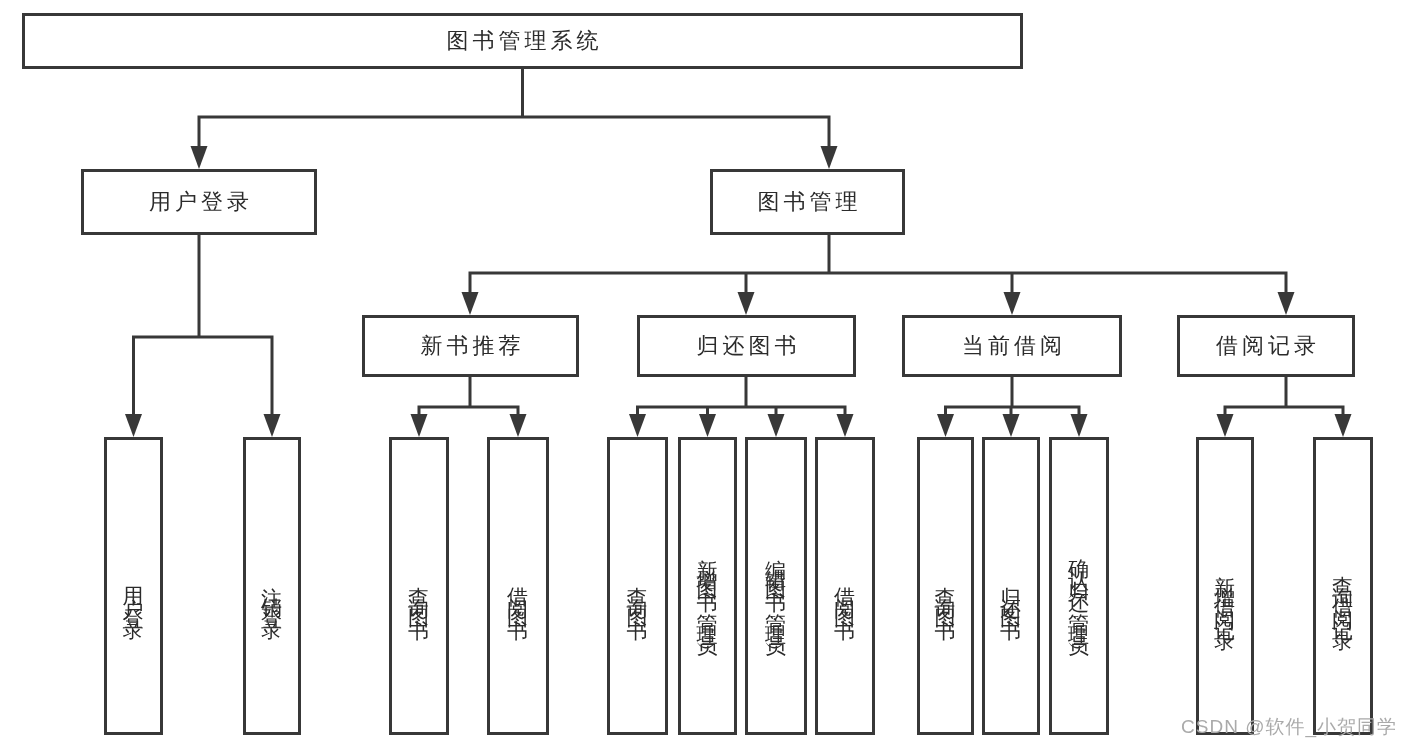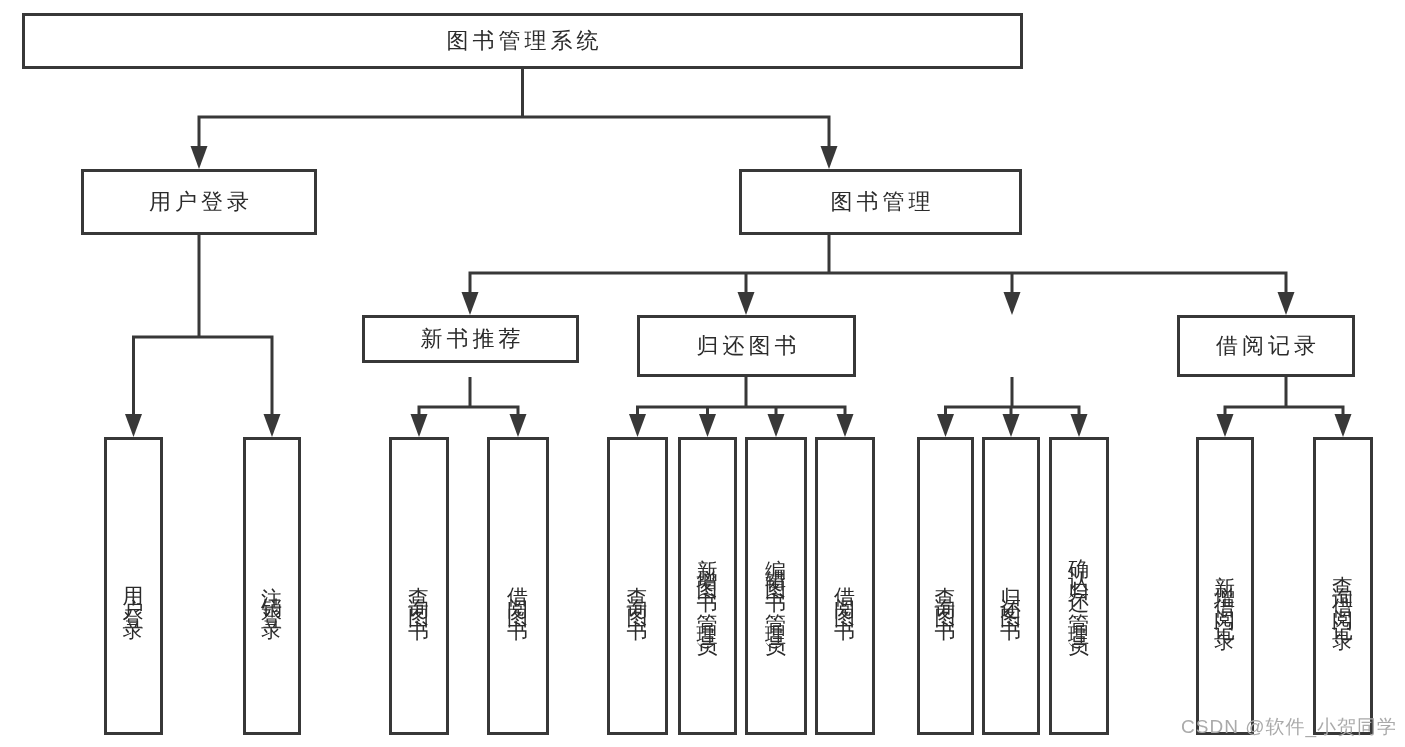--- a/index.html
+++ b/index.html
@@ -104,24 +104,25 @@
       <polygon class="arrow" points="1002.5,414 1019.5,414 1011,437"></polygon>
       <polygon class="arrow" points="1070.5,414 1087.5,414 1079,437"></polygon>
       <polygon class="arrow" points="1216.5,414 1233.5,414 1225,437"></polygon>
       <polygon class="arrow" points="1334.5,414 1351.5,414 1343,437"></polygon>
     </g>
   </svg>
 
   <div class="node h" style="left:22px;top:13px;width:1001px;height:56px">图书管理系统</div>
 
   <div class="node h" style="left:81px;top:169px;width:236px;height:66px">用户登录</div>
-  <div class="node h" style="left:739px;top:169px;width:283px;height:66px">图书管理</div>
+  <div class="node h" style="left:710px;top:169px;width:195px;height:66px">图书管理</div>
 
-  <div class="node h" style="left:362px;top:315px;width:217px;height:48px">新书推荐</div>
+  <div class="node h" style="left:362px;top:315px;width:217px;height:62px">新书推荐</div>
   <div class="node h" style="left:637px;top:315px;width:219px;height:62px">归还图书</div>
+  <div class="node h" style="left:902px;top:315px;width:220px;height:62px">当前借阅</div>
   <div class="node h" style="left:1177px;top:315px;width:178px;height:62px">借阅记录</div>
 
   <div class="node v" style="left:104px;top:437px;width:59px;height:298px">用户登录</div>
   <div class="node v" style="left:243px;top:437px;width:58px;height:298px">注销登录</div>
 
   <div class="node v" style="left:389px;top:437px;width:60px;height:298px">查询图书</div>
   <div class="node v" style="left:487px;top:437px;width:62px;height:298px">借阅图书</div>
 
   <div class="node v" style="left:607px;top:437px;width:61px;height:298px">查询图书</div>
   <div class="node v" style="left:678px;top:437px;width:59px;height:298px">新增图书（管理员）</div>

